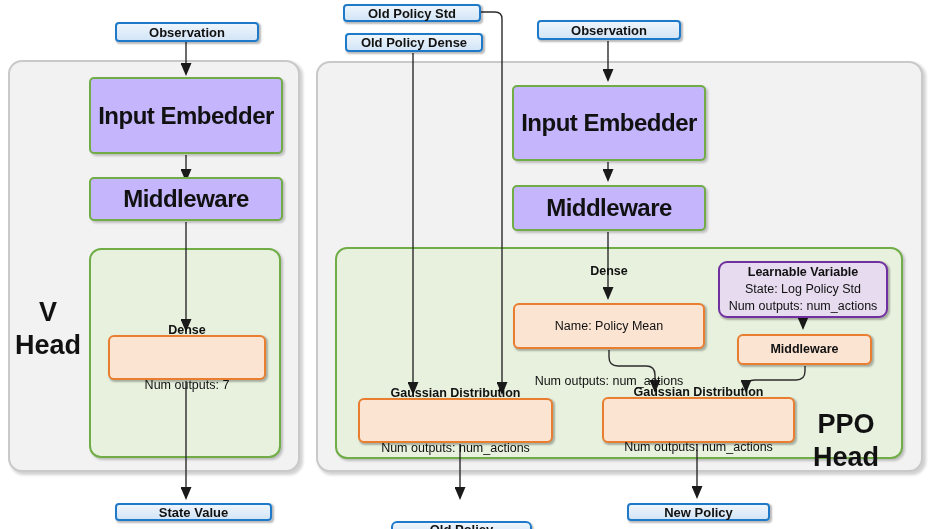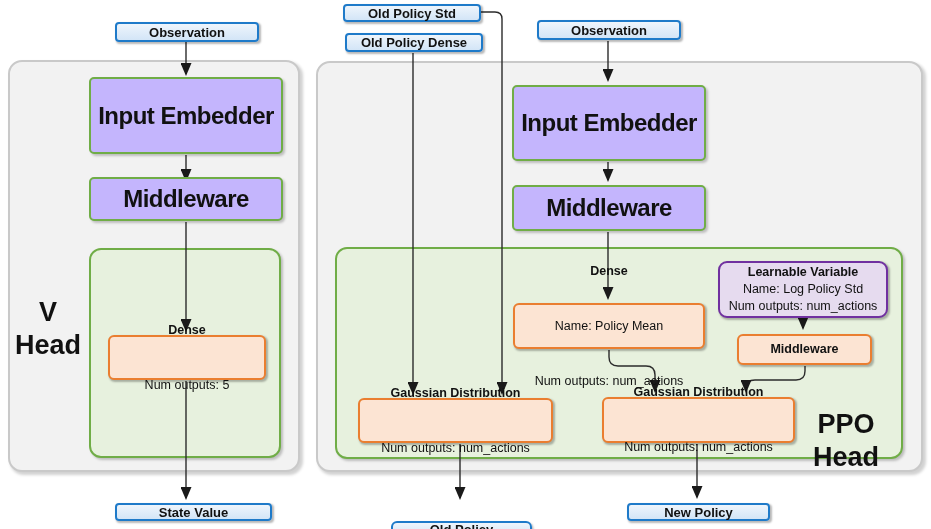--- a/index.html
+++ b/index.html
@@ -99,21 +99,21 @@
   <div class="node greenbox" style="left:89px;top:77px;width:194px;height:77px;">
     <span>Input Embedder</span>
   </div>
 
   <div class="node greenbox" style="left:89px;top:177px;width:194px;height:44px;">
     <span>Middleware</span>
   </div>
 
   <div class="node orange" style="left:108px;top:335px;width:158px;height:45px;">
     <div class="title">Dense</div>
-    <div class="sub">Num outputs: 5</div>
+    <div class="sub">Num outputs: 7</div>
   </div>
 
   <div class="node blue" style="left:115px;top:503px;width:157px;height:18px;">
     <span>State Value</span>
   </div>
 
   <div class="head-label" style="left:8px;top:296px;width:80px;">
     <div>V</div>
     <div>Head</div>
   </div>
@@ -139,21 +139,21 @@
   </div>
 
   <div class="node orange" style="left:513px;top:303px;width:192px;height:46px;">
     <div class="title">Dense</div>
     <div class="sub">Name: Policy Mean</div>
     <div class="sub">Num outputs: num_actions</div>
   </div>
 
   <div class="node purple" style="left:718px;top:261px;width:170px;height:57px;">
     <div class="title">Learnable Variable</div>
-    <div class="sub">Name: Log Policy Std</div>
+    <div class="sub">State: Log Policy Std</div>
     <div class="sub">Num outputs: num_actions</div>
   </div>
 
   <div class="node orange" style="left:737px;top:334px;width:135px;height:31px;">
     <div class="title">Middleware</div>
   </div>
 
   <div class="node orange" style="left:358px;top:398px;width:195px;height:45px;">
     <div class="title">Gaussian Distribution</div>
     <div class="sub">Num outputs: num_actions</div>

